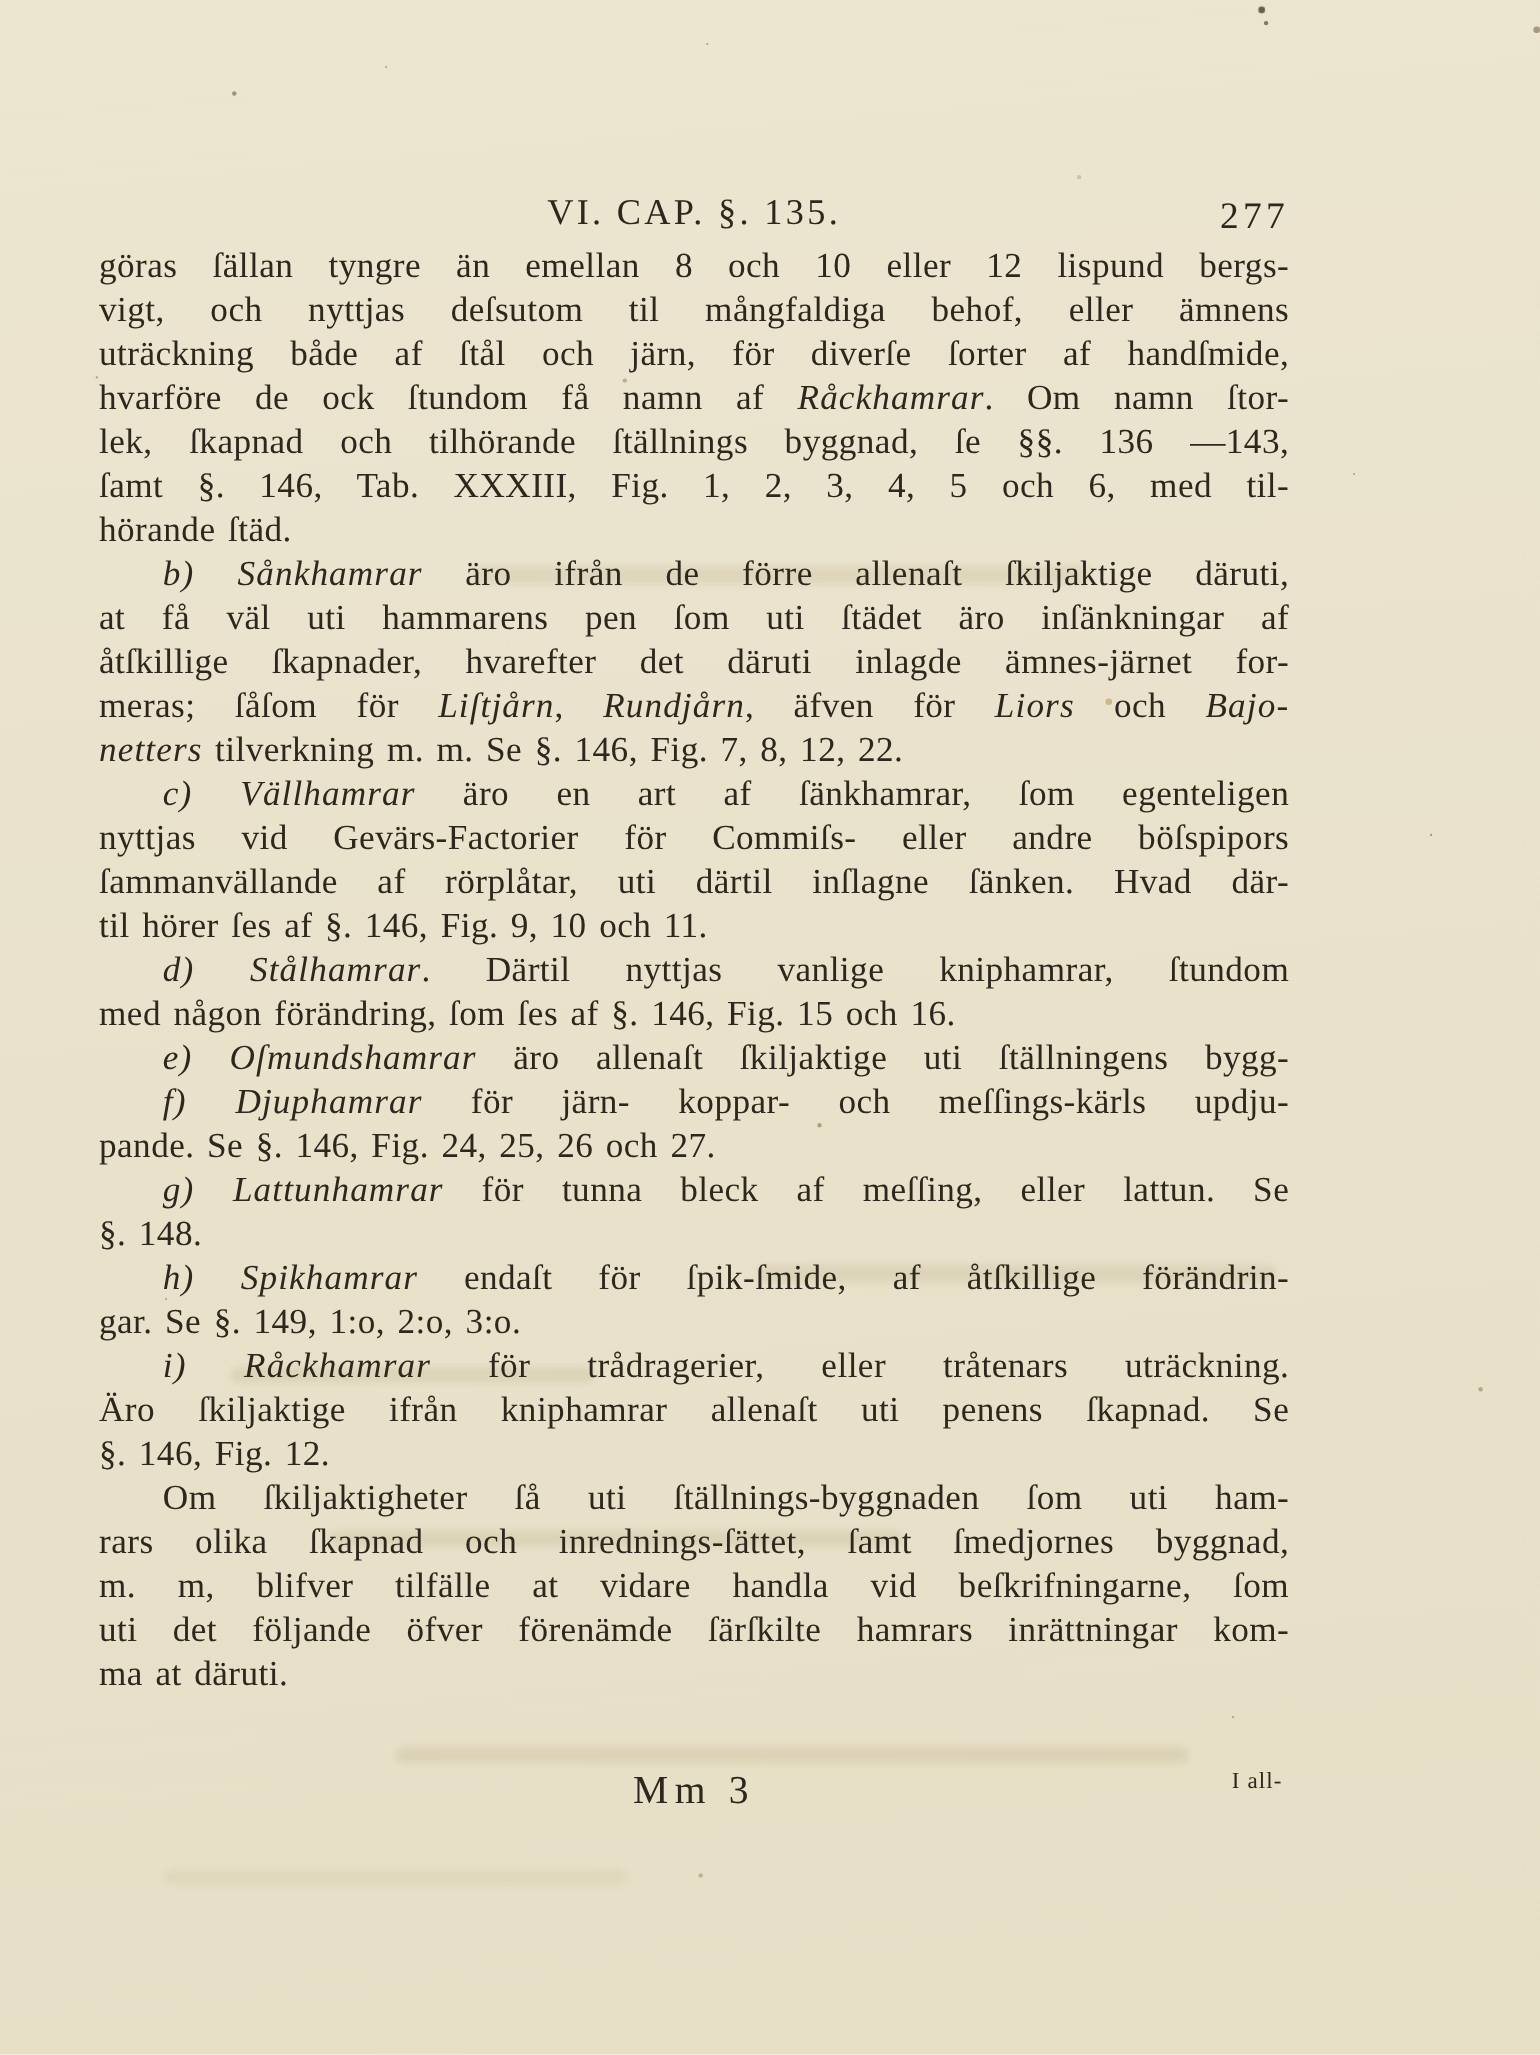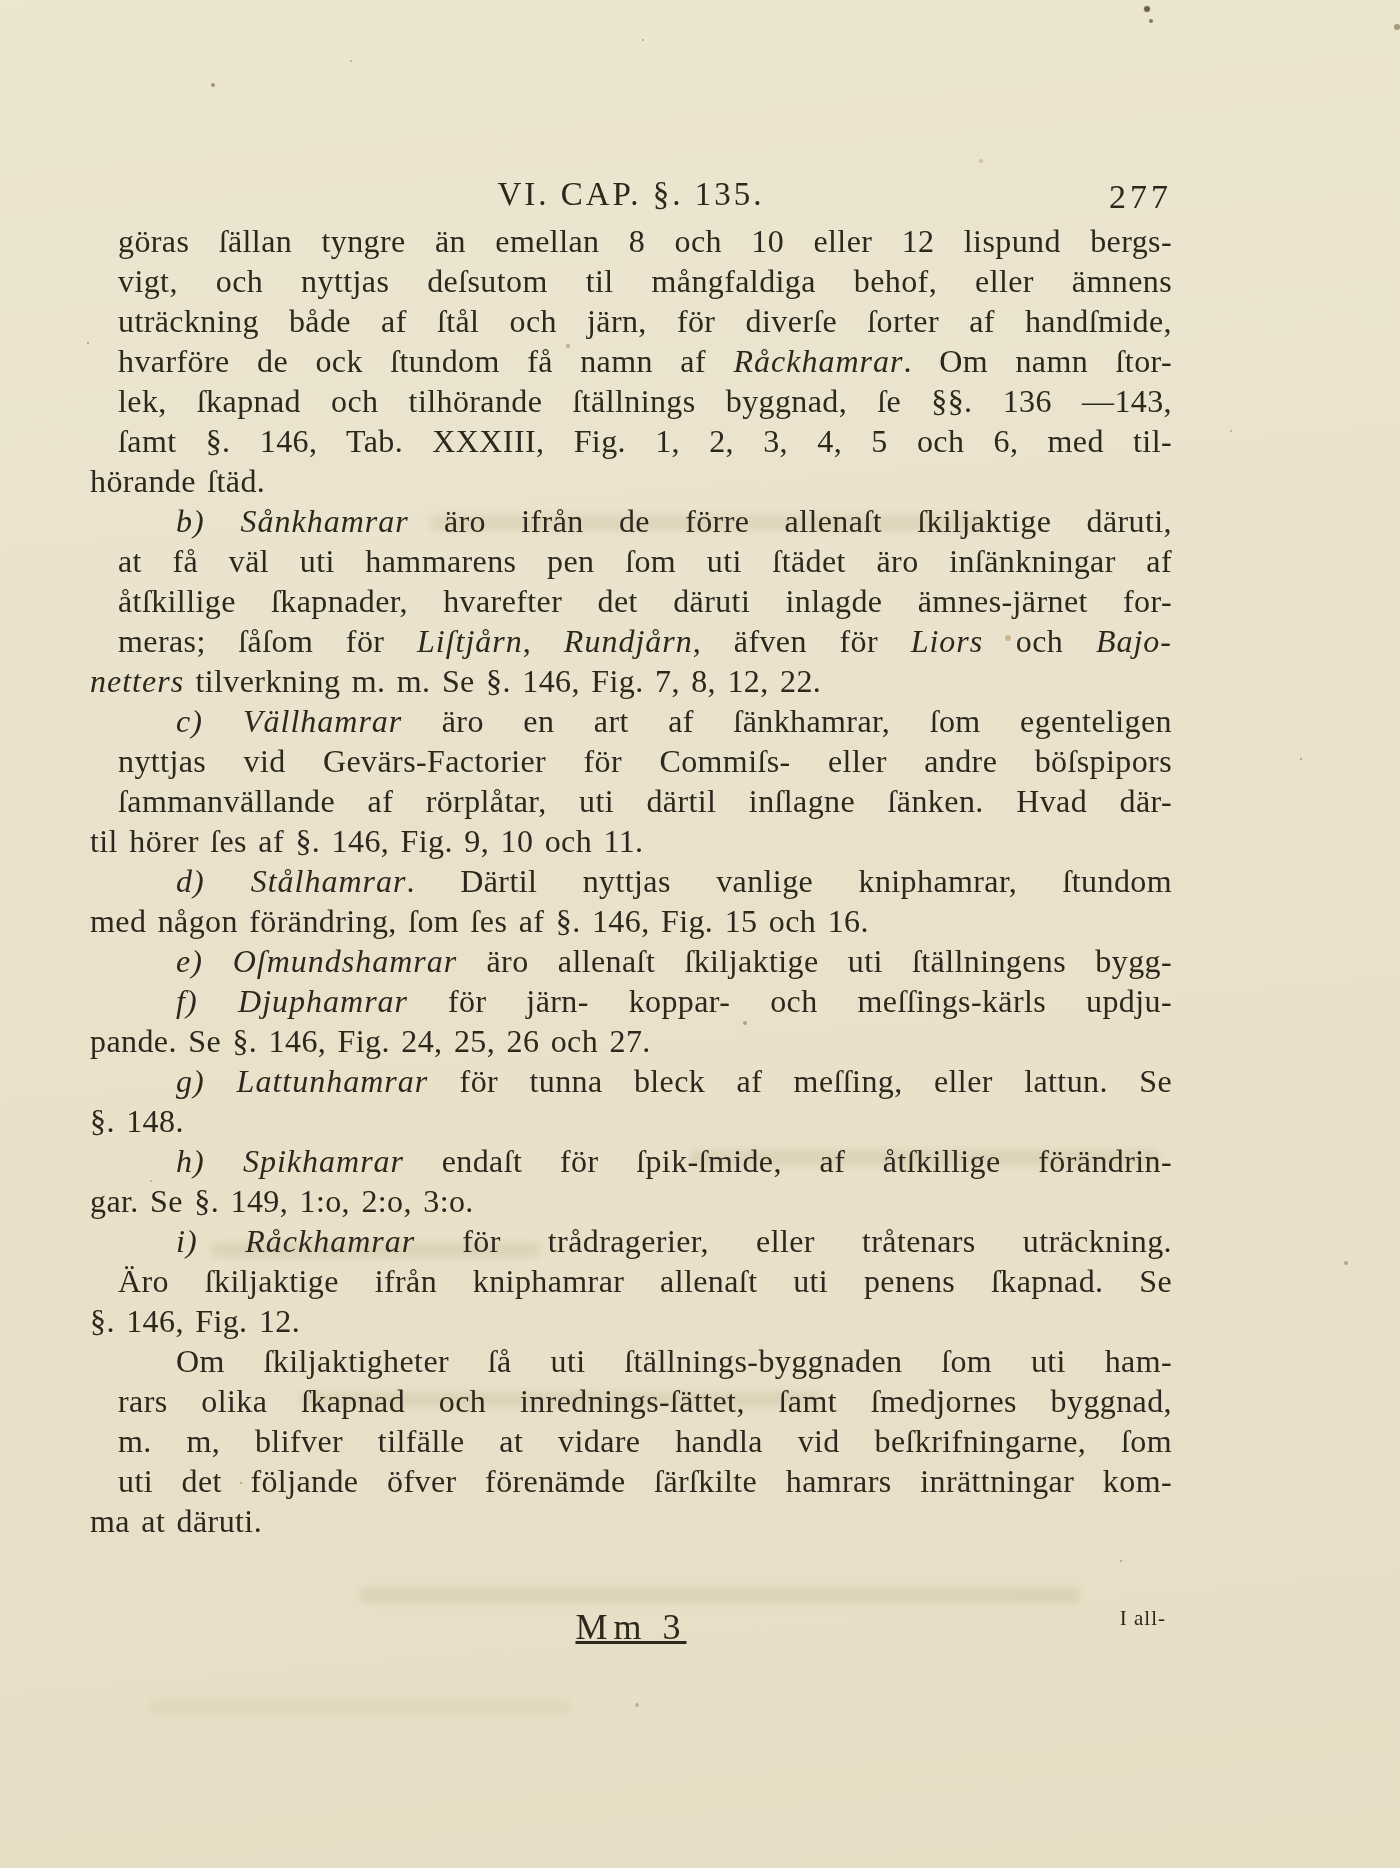--- a/index.html
+++ b/index.html
@@ -47,30 +47,30 @@
   .page-number {
     position: absolute; right: 0; top: 2px; font-size: 34px; letter-spacing: 4px;
   }
 
   .body-text {
     position: absolute; left: 90px; top: 221px; width: 1082px;
     font-size: 32px; line-height: 40px;
     letter-spacing: 0.4px; word-spacing: 3px;
   }
   .line { white-space: nowrap; text-align: left; }
-  .line.just { white-space: normal; text-align: justify; text-align-last: justify; margin-left: 28px; }
+  .line.just { white-space: normal; text-align: justify; text-align-last: justify; }
   .line.indent { padding-left: 58px; }
   .it { font-style: italic; letter-spacing: 1px; }
 
   .footer {
     position: absolute; left: 90px; top: 1606px; width: 1082px; height: 50px;
   }
   .signature-mark {
     position: absolute; left: 0; right: 0; text-align: center;
-    font-size: 36px; letter-spacing: 6px; text-decoration: underline;
+    font-size: 36px; letter-spacing: 6px;
   }
   .catchword {
     position: absolute; right: 6px; top: 0; font-size: 21px; letter-spacing: 1px;
   }
 </style>
 </head>
 <body>
 
 <div class="page" style="color: rgb(46, 39, 29);">
   <div class="speckles"></div>

